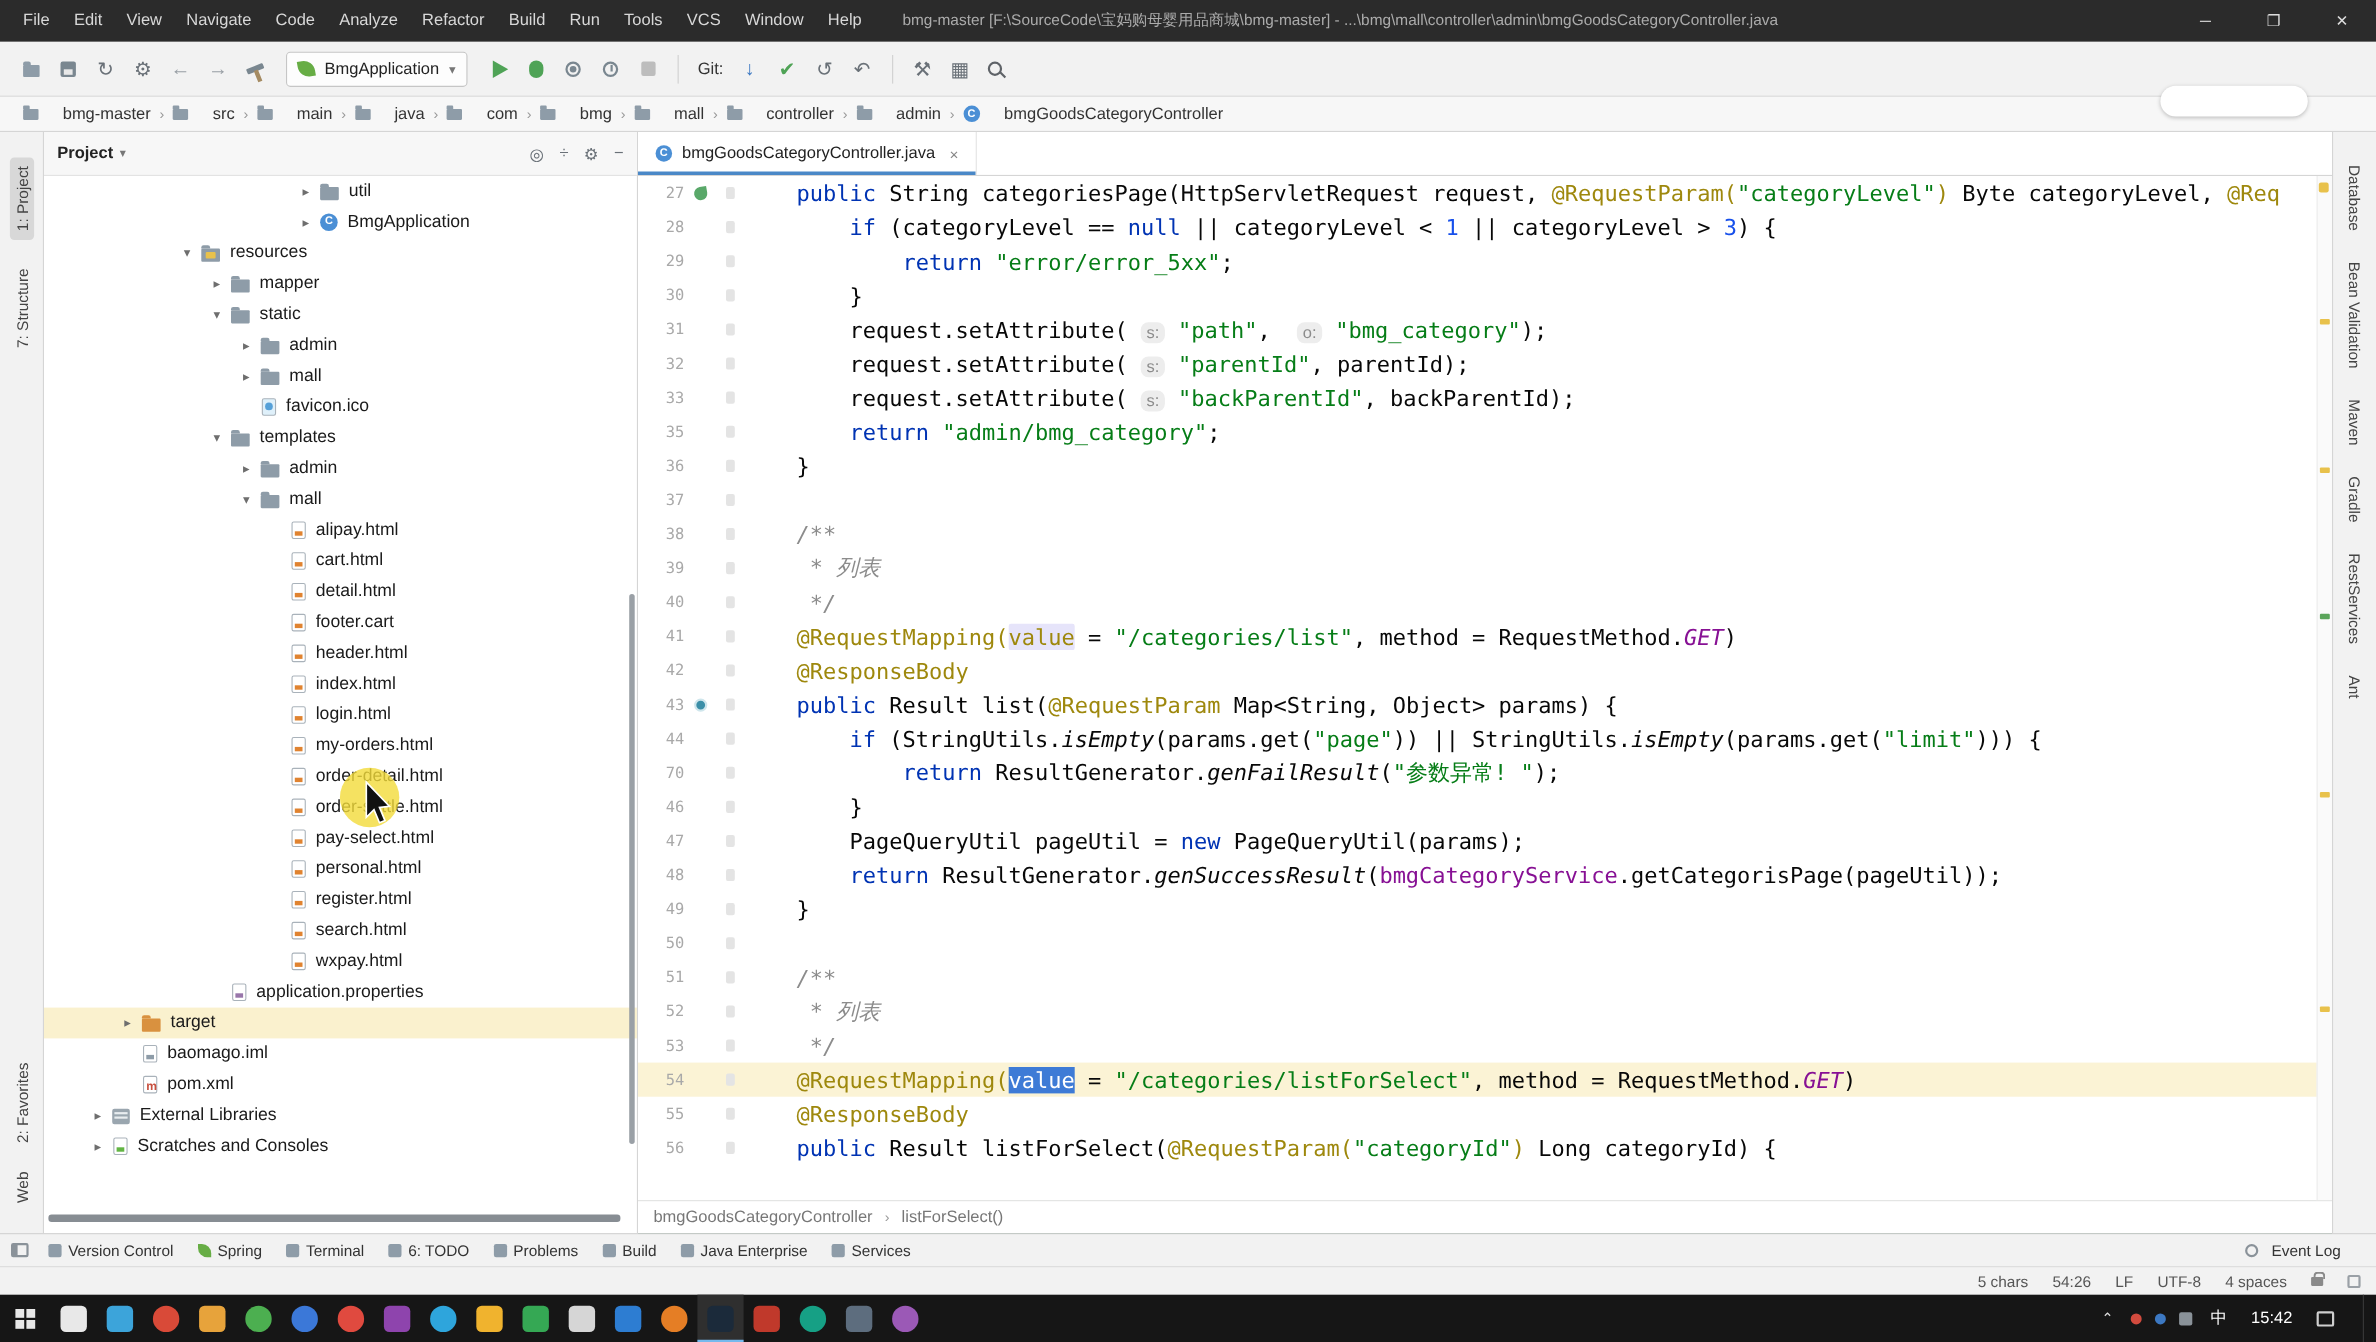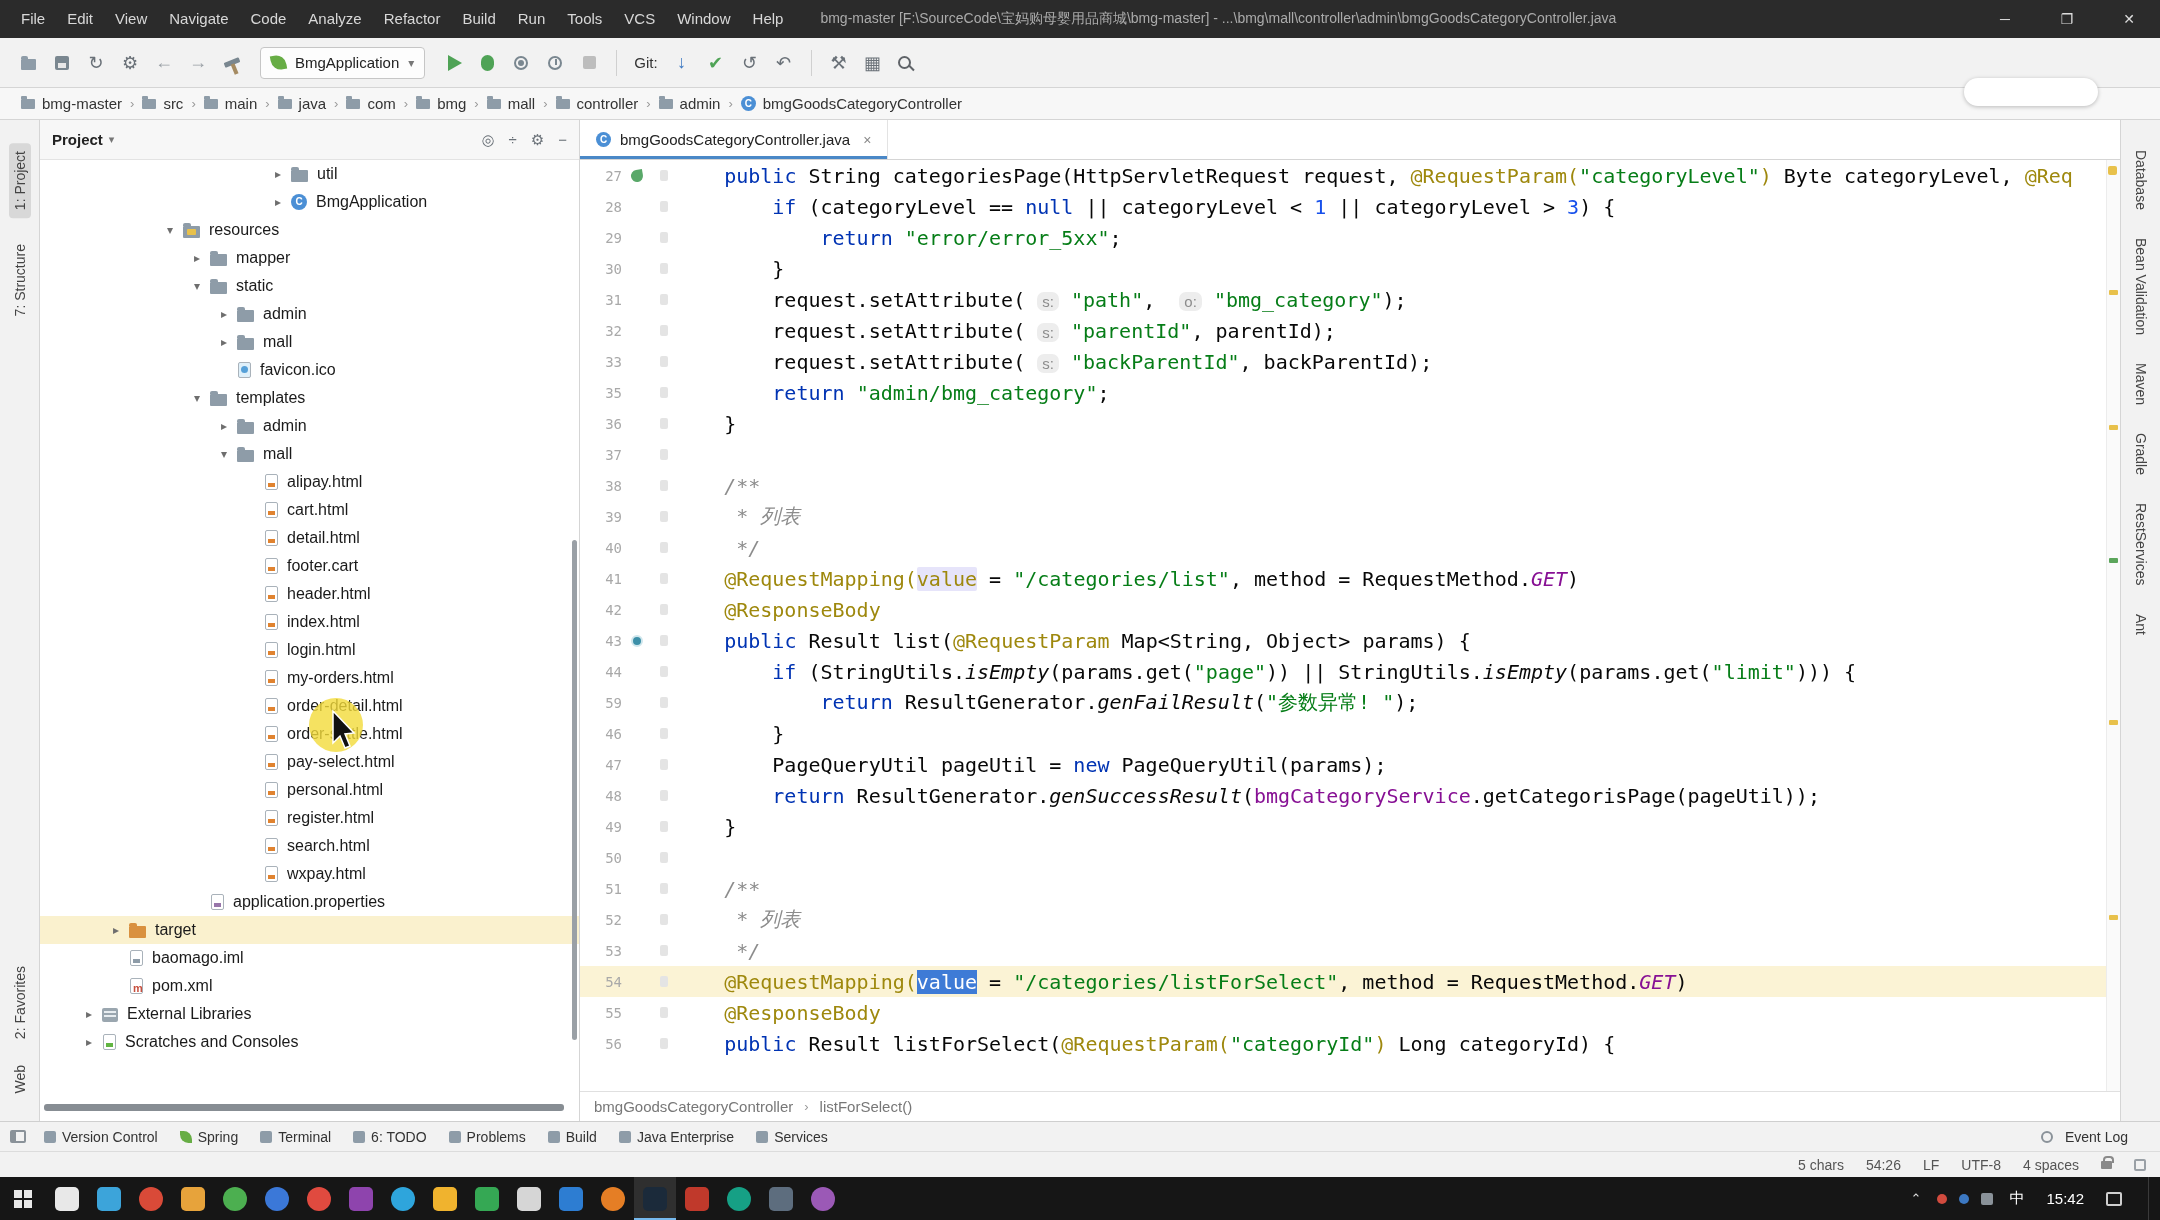--- a/index.html
+++ b/index.html
@@ -37,21 +37,21 @@
   .shp-hammer::after{content:"";position:absolute;left:6px;top:4px;width:4px;height:11px;background:#A58B62}
   .shp-folder{width:15px;height:11px;background:#8E9CA8;border-radius:1px;position:relative;margin-top:3px}
   .shp-folder::before{content:"";position:absolute;top:-3px;left:0;width:7px;height:3px;background:#8E9CA8;border-radius:2px 2px 0 0}
   .shp-floppy{width:14px;height:14px;background:#7A8790;border-radius:2px;position:relative}
   .shp-floppy::after{content:"";position:absolute;left:3px;bottom:2px;width:8px;height:5px;background:#E8E8E8}
   .shp-search{position:relative;width:13px;height:13px;border:2px solid #5F6368;border-radius:50%;margin-right:4px}
   .shp-search::after{content:"";position:absolute;width:7px;height:2px;background:#5F6368;transform:rotate(45deg);right:-6px;bottom:-2px}
 
   
   .navbar{height:32px;background:#F7F7F7;border-bottom:1px solid #D5D5D5;display:flex;align-items:center;padding:0 16px;font-size:15px;color:#333;flex:none}
-  .crumb{display:flex;align-items:center;gap:7px;padding:0 5px;white-space:nowrap}
+  .crumb{display:flex;align-items:center;gap:22px;padding:0 5px;white-space:nowrap}
   .crumb-sep{color:#9A9A9A;margin:0 3px;font-size:13px}
   .bc-folder{width:14px;height:10px;background:#8E9CA8;border-radius:1px;position:relative}
   .bc-folder::before{content:"";position:absolute;top:-3px;left:0;width:6px;height:3px;background:#8E9CA8;border-radius:1px 1px 0 0}
   .bc-class{width:15px;height:15px;background:#4B8FD5;border-radius:50%;color:#FFF;font-size:10px;line-height:15px;text-align:center;font-weight:bold}
   .bc-class::after{content:"C"}
 
   
   .main{flex:1;display:flex;min-height:0;position:relative}
   .stripe{width:40px;background:#F2F2F2;display:flex;flex-direction:column;align-items:center;flex:none}
   .stripe-l{border-right:1px solid #D5D5D5;justify-content:space-between;padding:10px 0 14px}
@@ -496,21 +496,21 @@
           <div class="cline"><span class="ln">35</span><span class="gslot"></span><span class="gmark"></span><span class="ltext"><span class="t-d">        </span><span class="t-k">return</span><span class="t-d"> </span><span class="t-s">"admin/bmg_category"</span><span class="t-d">;</span></span></div>
           <div class="cline"><span class="ln">36</span><span class="gslot"></span><span class="gmark"></span><span class="ltext"><span class="t-d">    }</span></span></div>
           <div class="cline"><span class="ln">37</span><span class="gslot"></span><span class="gmark"></span><span class="ltext"></span></div>
           <div class="cline"><span class="ln">38</span><span class="gslot"></span><span class="gmark"></span><span class="ltext"><span class="t-c">    /**</span></span></div>
           <div class="cline"><span class="ln">39</span><span class="gslot"></span><span class="gmark"></span><span class="ltext"><span class="t-c">     * 列表</span></span></div>
           <div class="cline"><span class="ln">40</span><span class="gslot"></span><span class="gmark"></span><span class="ltext"><span class="t-c">     */</span></span></div>
           <div class="cline"><span class="ln">41</span><span class="gslot"></span><span class="gmark"></span><span class="ltext"><span class="t-d">    </span><span class="t-a">@RequestMapping(</span><span class="t-av">value</span><span class="t-d"> = </span><span class="t-s">"/categories/list"</span><span class="t-d">, method = RequestMethod.</span><span class="t-fi">GET</span><span class="t-d">)</span></span></div>
           <div class="cline"><span class="ln">42</span><span class="gslot"></span><span class="gmark"></span><span class="ltext"><span class="t-a">    @ResponseBody</span></span></div>
           <div class="cline"><span class="ln">43</span><span class="gslot"><span class="gdot-mapping"></span></span><span class="gmark"></span><span class="ltext"><span class="t-d">    </span><span class="t-k">public</span><span class="t-d"> Result list(</span><span class="t-a">@RequestParam</span><span class="t-d"> Map&lt;String, Object&gt; params) {</span></span></div>
           <div class="cline"><span class="ln">44</span><span class="gslot"></span><span class="gmark"></span><span class="ltext"><span class="t-d">        </span><span class="t-k">if</span><span class="t-d"> (StringUtils.</span><span class="t-i">isEmpty</span><span class="t-d">(params.get(</span><span class="t-s">"page"</span><span class="t-d">)) || StringUtils.</span><span class="t-i">isEmpty</span><span class="t-d">(params.get(</span><span class="t-s">"limit"</span><span class="t-d">))) {</span></span></div>
-          <div class="cline"><span class="ln">59</span><span class="gslot"></span><span class="gmark"></span><span class="ltext"><span class="t-d">            </span><span class="t-k">return</span><span class="t-d"> ResultGenerator.</span><span class="t-i">genFailResult</span><span class="t-d">(</span><span class="t-s">"参数异常! "</span><span class="t-d">);</span></span></div>
+          <div class="cline"><span class="ln">70</span><span class="gslot"></span><span class="gmark"></span><span class="ltext"><span class="t-d">            </span><span class="t-k">return</span><span class="t-d"> ResultGenerator.</span><span class="t-i">genFailResult</span><span class="t-d">(</span><span class="t-s">"参数异常! "</span><span class="t-d">);</span></span></div>
           <div class="cline"><span class="ln">46</span><span class="gslot"></span><span class="gmark"></span><span class="ltext"><span class="t-d">        }</span></span></div>
           <div class="cline"><span class="ln">47</span><span class="gslot"></span><span class="gmark"></span><span class="ltext"><span class="t-d">        PageQueryUtil pageUtil = </span><span class="t-k">new</span><span class="t-d"> PageQueryUtil(params);</span></span></div>
           <div class="cline"><span class="ln">48</span><span class="gslot"></span><span class="gmark"></span><span class="ltext"><span class="t-d">        </span><span class="t-k">return</span><span class="t-d"> ResultGenerator.</span><span class="t-i">genSuccessResult</span><span class="t-d">(</span><span class="t-f">bmgCategoryService</span><span class="t-d">.getCategorisPage(pageUtil));</span></span></div>
           <div class="cline"><span class="ln">49</span><span class="gslot"></span><span class="gmark"></span><span class="ltext"><span class="t-d">    }</span></span></div>
           <div class="cline"><span class="ln">50</span><span class="gslot"></span><span class="gmark"></span><span class="ltext"></span></div>
           <div class="cline"><span class="ln">51</span><span class="gslot"></span><span class="gmark"></span><span class="ltext"><span class="t-c">    /**</span></span></div>
           <div class="cline"><span class="ln">52</span><span class="gslot"></span><span class="gmark"></span><span class="ltext"><span class="t-c">     * 列表</span></span></div>
           <div class="cline"><span class="ln">53</span><span class="gslot"></span><span class="gmark"></span><span class="ltext"><span class="t-c">     */</span></span></div>
           <div class="cline cur"><span class="ln">54</span><span class="gslot"></span><span class="gmark"></span><span class="ltext"><span class="t-d">    </span><span class="t-a">@RequestMapping(</span><span class="t-x">value</span><span class="t-d"> = </span><span class="t-s">"/categories/listForSelect"</span><span class="t-d">, method = RequestMethod.</span><span class="t-fi">GET</span><span class="t-d">)</span></span></div>
           <div class="cline"><span class="ln">55</span><span class="gslot"></span><span class="gmark"></span><span class="ltext"><span class="t-a">    @ResponseBody</span></span></div>

